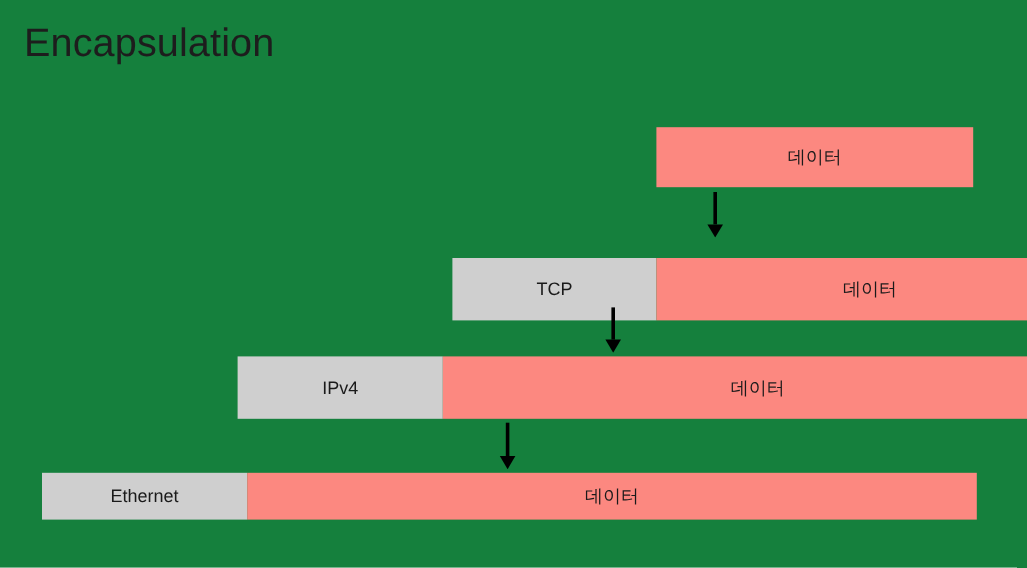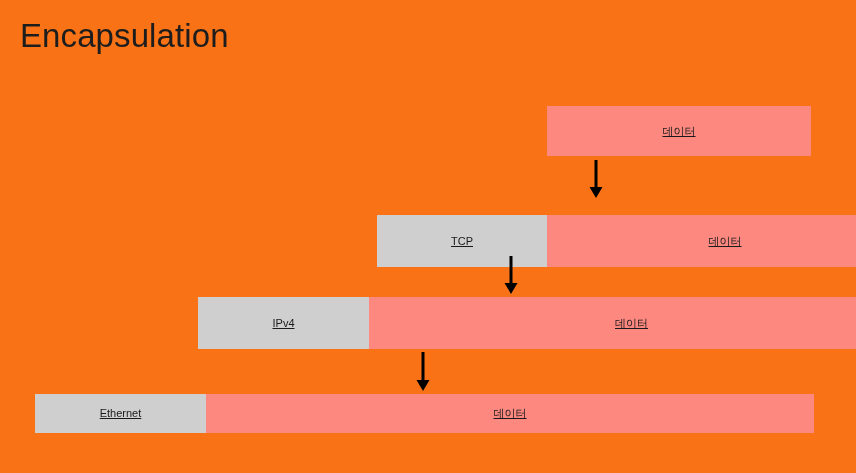--- a/index.html
+++ b/index.html
@@ -13,21 +13,21 @@
     font-family: "Liberation Sans", "DejaVu Sans", sans-serif;
     overflow: hidden;
     position: relative;
   }
   #slide {
     position: absolute;
     left: 0;
     top: 0;
     width: 856px;
     height: 473px;
-    background: #f97316;
+    background: #15803d;
   }
   #slide-title {
     position: absolute;
     left: 20px;
     top: 14px;
     font-size: 33px;
     font-weight: 300;
     color: #1d1d1d;
     letter-spacing: 0.1px;
     line-height: 44px;
@@ -36,26 +36,25 @@
   .stack-row {
     position: absolute;
     display: flex;
     flex-direction: row;
     align-items: stretch;
   }
   .seg {
     display: flex;
     align-items: center;
     justify-content: center;
-    font-size: 11px;
+    font-size: 15px;
     color: #1a1a1a;
     line-height: 1;
     box-sizing: border-box;
     white-space: nowrap;
-    text-decoration: underline;
   }
   .seg-header {
     background: #cfcfcf;
   }
   .seg-payload {
     background: #fc8880;
   }
   .arrow {
     position: absolute;
     width: 22px;

